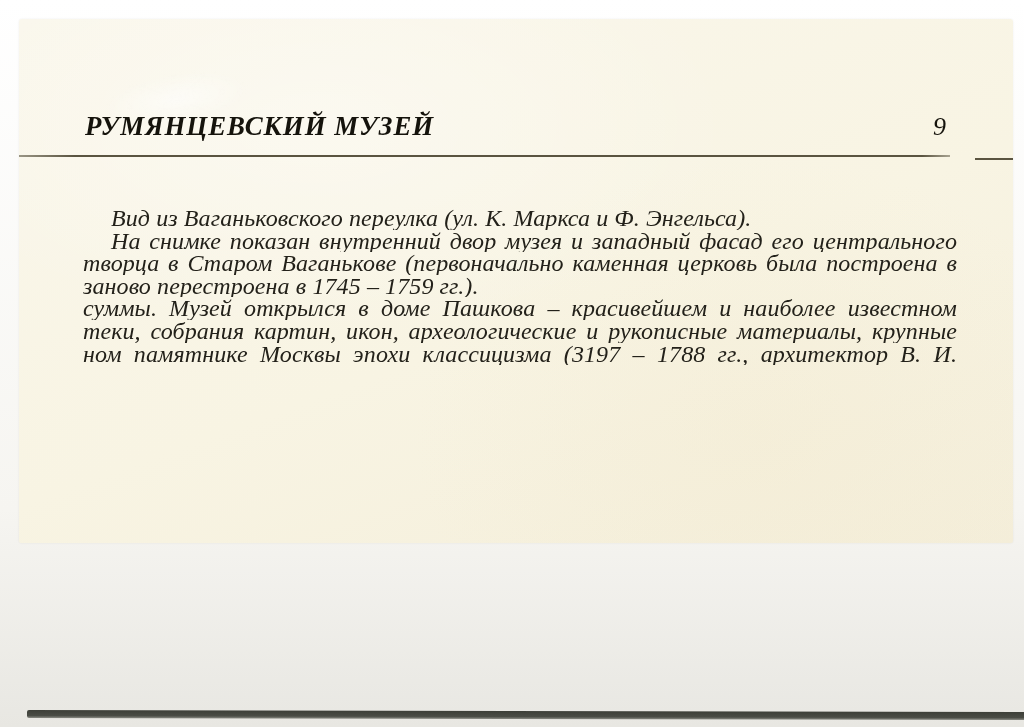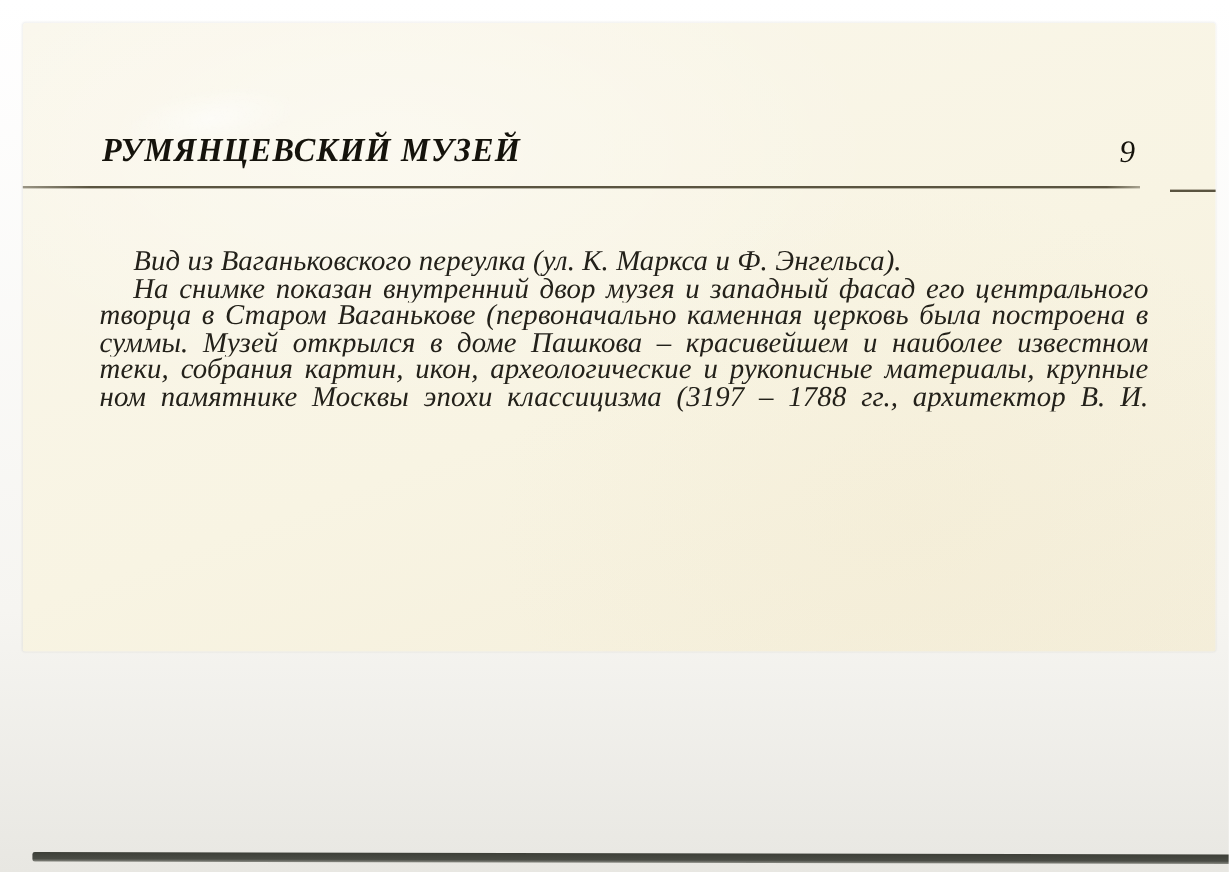--- a/index.html
+++ b/index.html
@@ -81,18 +81,19 @@
 <div class="card">
   <div class="ghost-mark"></div>
   <div class="header-title">РУМЯНЦЕВСКИЙ МУЗЕЙ</div>
   <div class="page-number">9</div>
   <div class="rule-main"></div>
   <div class="rule-right"></div>
   <div class="text-block">
       <div class="line indent last">Вид из Ваганьковского переулка (ул. К. Маркса и Ф. Энгельса).</div>
       <div class="line indent">На снимке показан внутренний двор музея и западный фасад его центрального корпуса.</div>
       <div class="line">творца в Старом Ваганькове (первоначально каменная церковь была построена в 1068 г.,</div>
+      <div class="line last">заново перестроена в 1745 – 1759 гг.).</div>
       <div class="line">суммы. Музей открылся в доме Пашкова – красивейшем и наиболее известном архитектур-</div>
       <div class="line">теки, собрания картин, икон, археологические и рукописные материалы, крупные денежные</div>
       <div class="line">ном памятнике Москвы эпохи классицизма (3197 – 1788 гг., архитектор В. И. Баженов;</div>
     </div>
 </div>
 <div class="card-edge-shadow"></div>
 
 </body></html>

